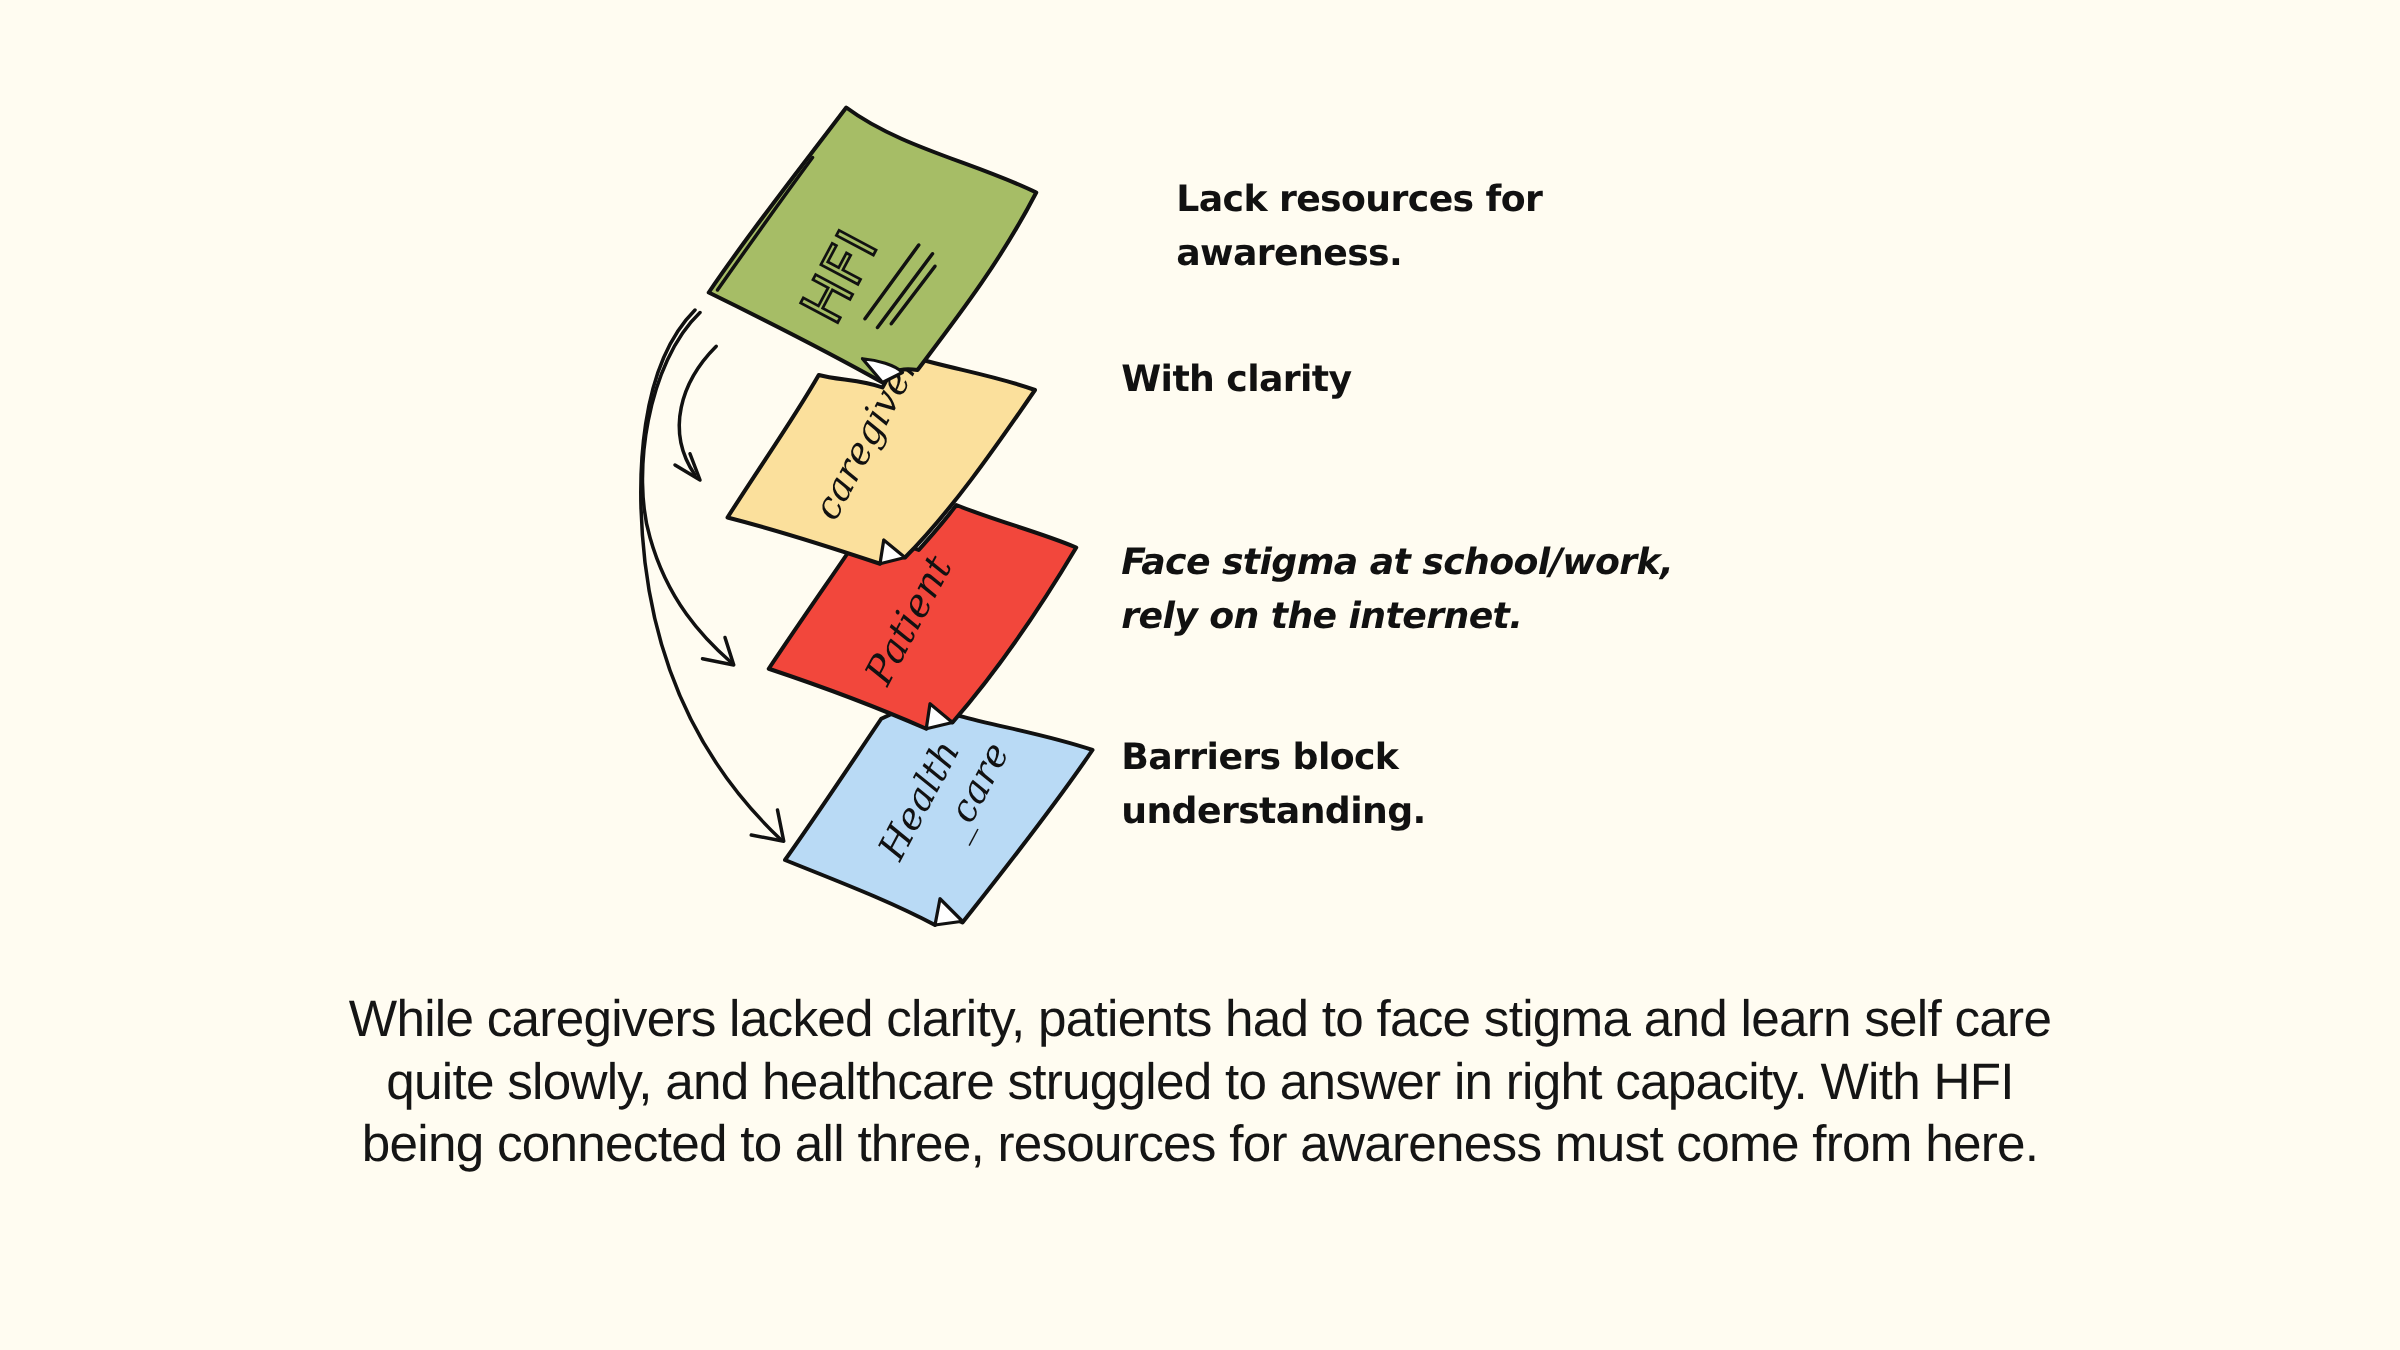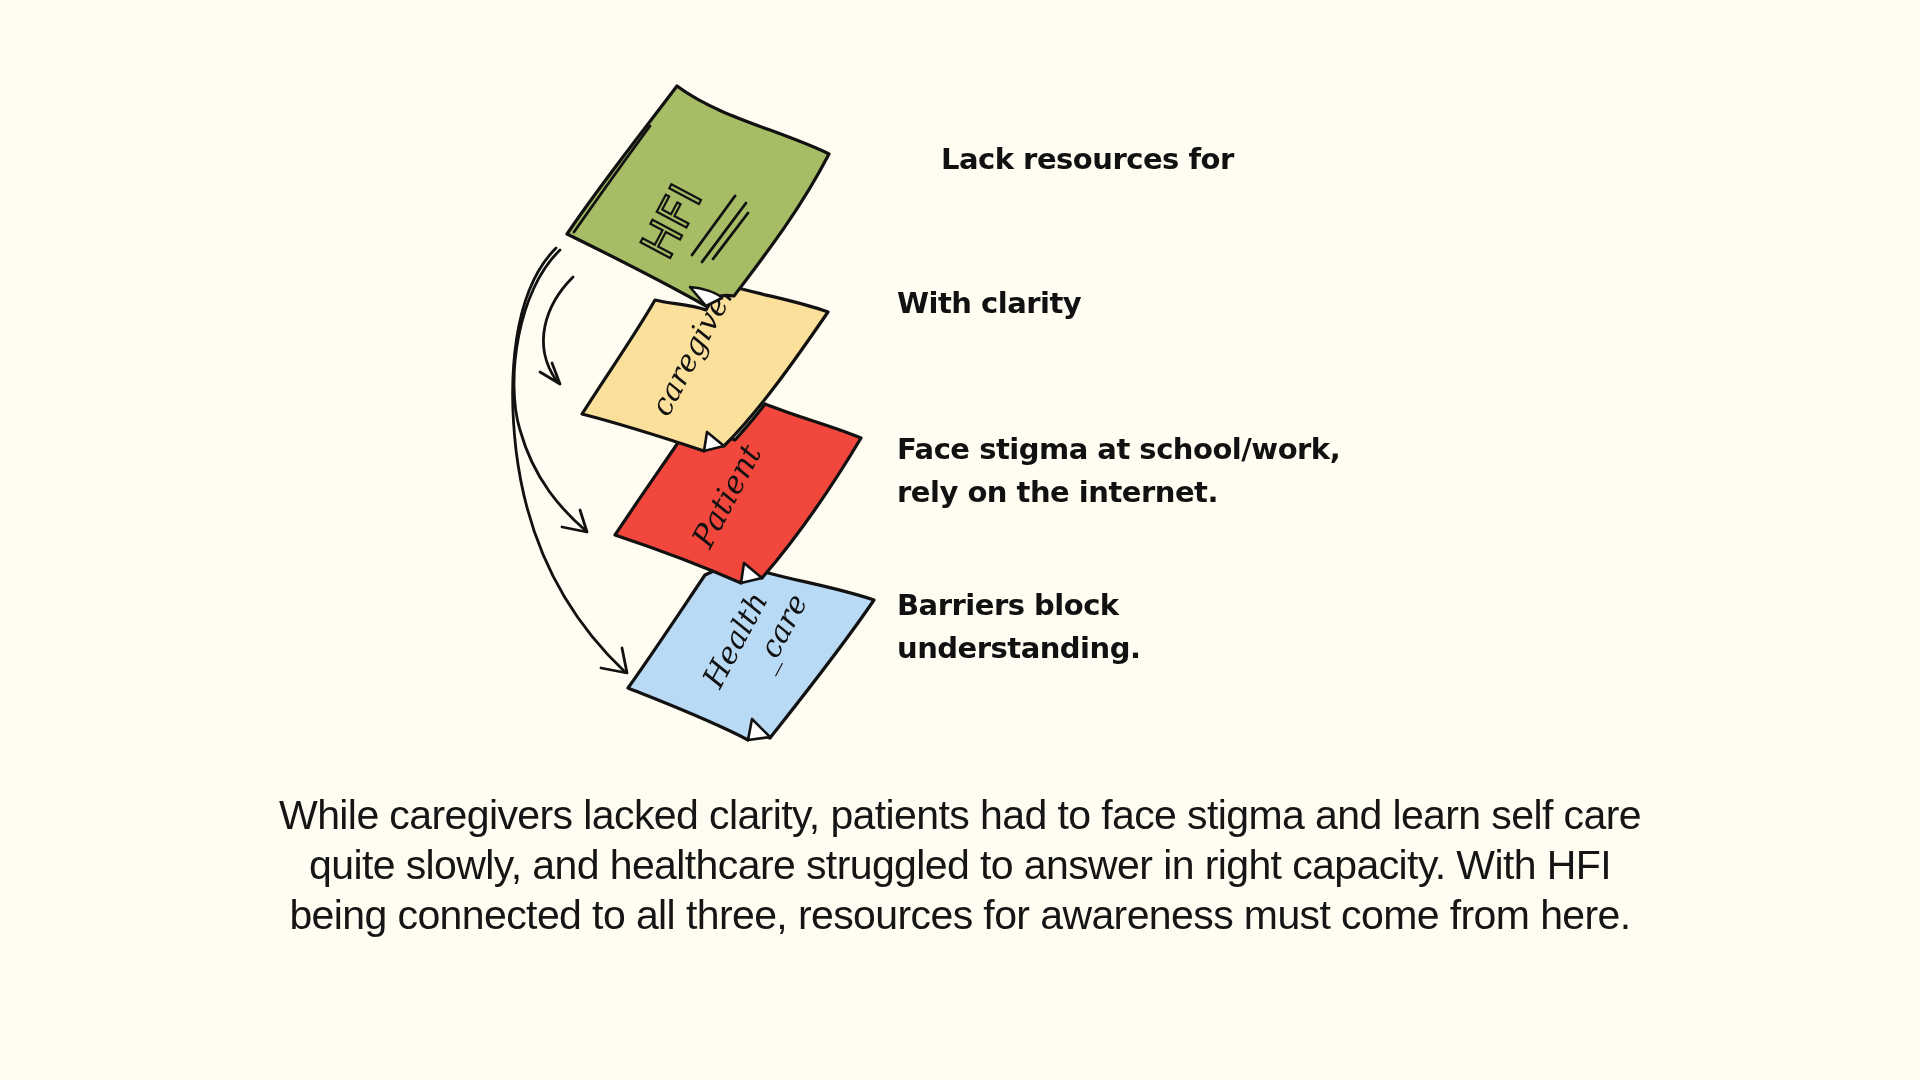--- a/index.html
+++ b/index.html
@@ -142,25 +142,26 @@
         <path class="arrow" d="M692 255 L 735 196"></path>
         <path class="arrow" d="M702 262 L 746 203"></path>
         <path class="arrow" d="M713 259 L 748 213"></path>
       </g>
     </g>
   </svg>
 
   <div class="labels">
     <div class="label" style="top:138px;margin-left:44px;">
       <span>Lack resources for</span>
+      <span>awareness.</span>
     </div>
     <div class="label" style="top:282px;">
       <span>With clarity</span>
     </div>
-    <div class="label" style="top:428px;">
+    <div class="label" style="top:428px;font-style:italic;">
       <span>Face stigma at school/work,</span>
       <span>rely on the internet.</span>
     </div>
     <div class="label" style="top:584px;">
       <span>Barriers block</span>
       <span>understanding.</span>
     </div>
   </div>
 
   <div class="summary">

